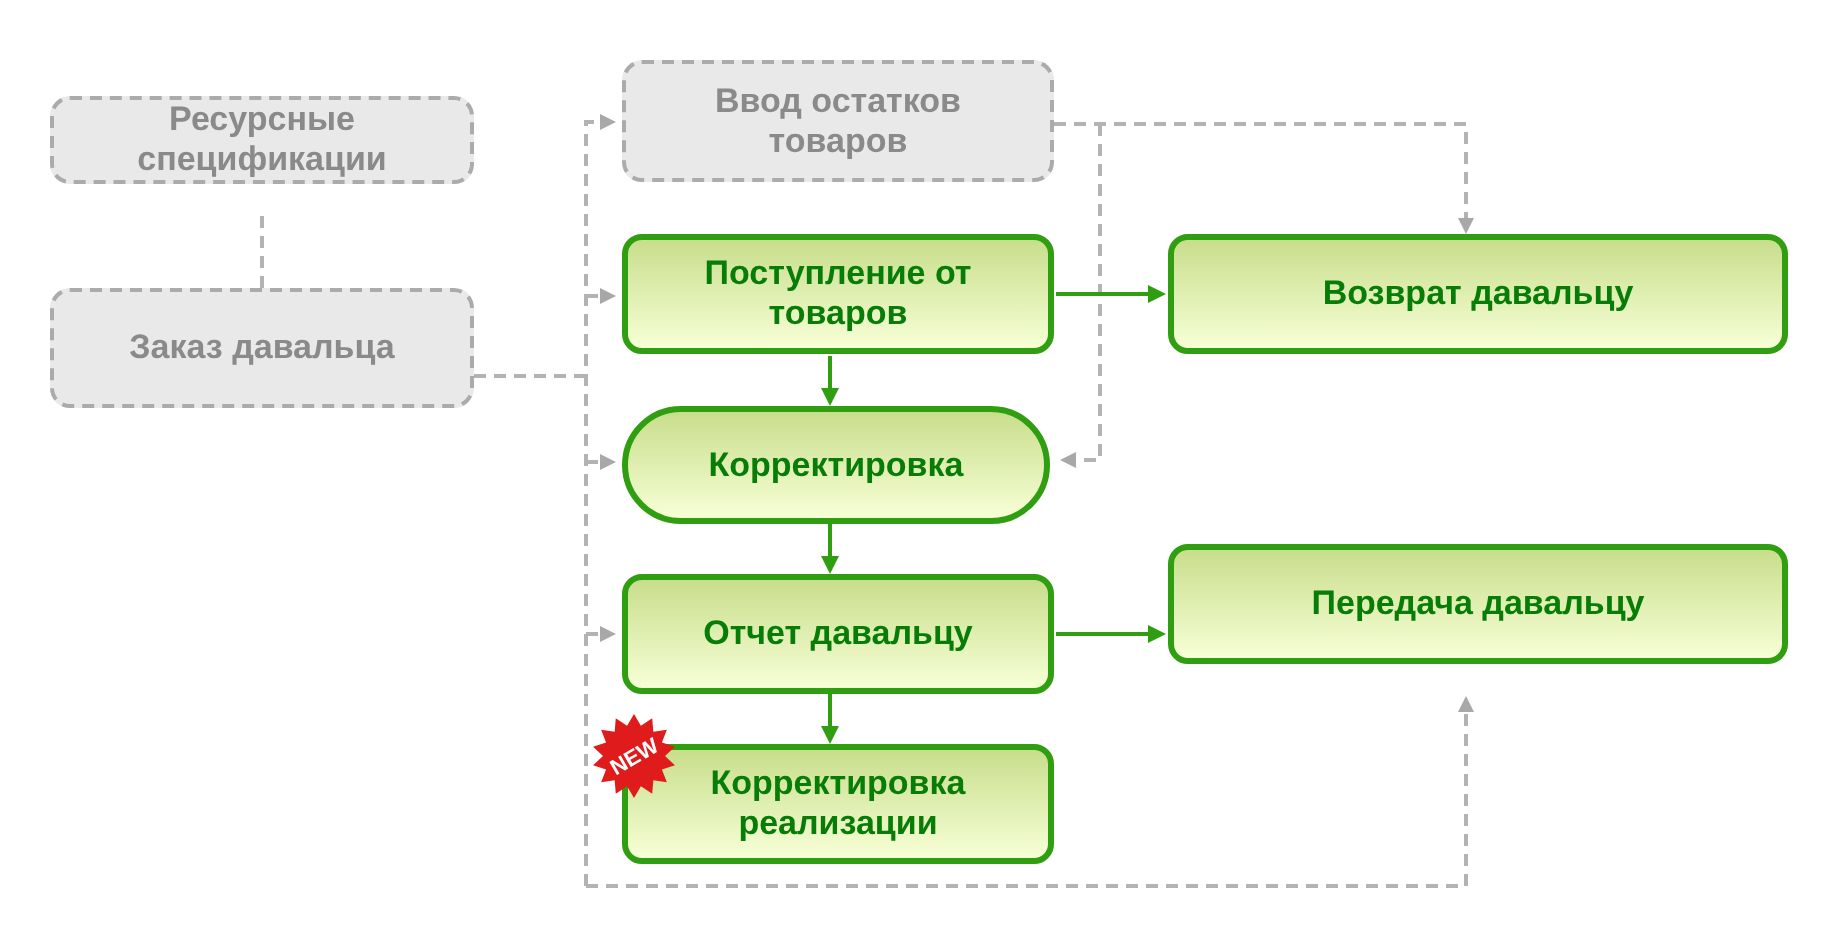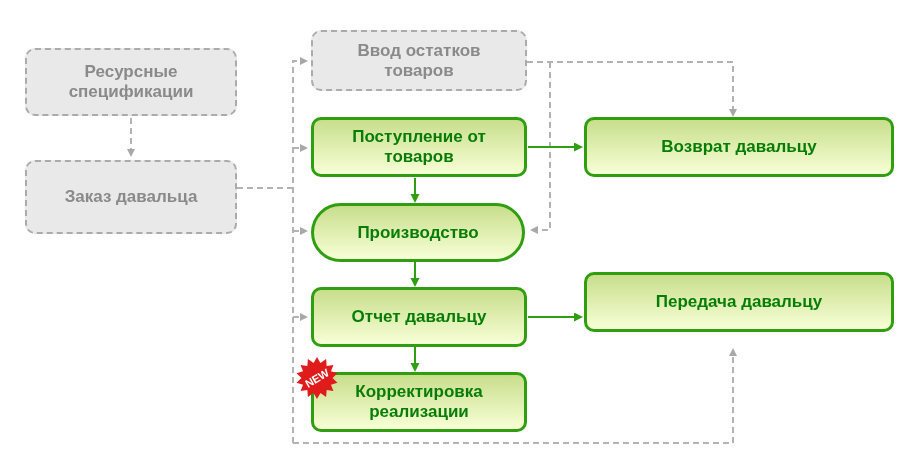--- a/index.html
+++ b/index.html
@@ -74,42 +74,42 @@
 
     <g fill="none" stroke="#2f9e10" stroke-width="2">
       <path d="M415,178 L415,194" marker-end="url(#gn)"></path>
       <path d="M415,262 L415,278" marker-end="url(#gn)"></path>
       <path d="M415,347 L415,363" marker-end="url(#gn)"></path>
       <path d="M528,147 L574,147" marker-end="url(#gn)"></path>
       <path d="M528,317 L574,317" marker-end="url(#gn)"></path>
     </g>
   </svg>
 
-  <div class="node gray" style="left:25px; top:48px; width:212px; height:68px;text-align:center;">
+  <div class="node gray" style="left:25px; top:48px; width:212px; height:44px;text-align:center;">
     <span>Ресурсные спецификации</span>
   </div>
 
-  <div class="node gray" style="left:25px; top:160px; width:212px; height:74px;">
+  <div class="node gray" style="left:25px; top:144px; width:212px; height:60px;">
     <span>Заказ давальца</span>
   </div>
 
   <div class="node gray" style="left:311px; top:30px; width:216px; height:61px;">
     <span>Ввод остатков товаров</span>
   </div>
 
   <div class="node green" style="left:311px; top:117px; width:216px; height:60px;">
     <span>Поступление от товаров</span>
   </div>
 
   <div class="node green" style="left:584px; top:117px; width:310px; height:60px;">
     <span>Возврат давальцу</span>
   </div>
 
   <div class="node green pill" style="left:311px; top:203px; width:214px; height:59px;">
-    <span>Производство</span>
+    <span>Корректировка</span>
   </div>
 
   <div class="node green" style="left:311px; top:287px; width:216px; height:60px;">
     <span>Отчет давальцу</span>
   </div>
 
   <div class="node green" style="left:584px; top:272px; width:310px; height:60px;">
     <span>Передача давальцу</span>
   </div>
 

